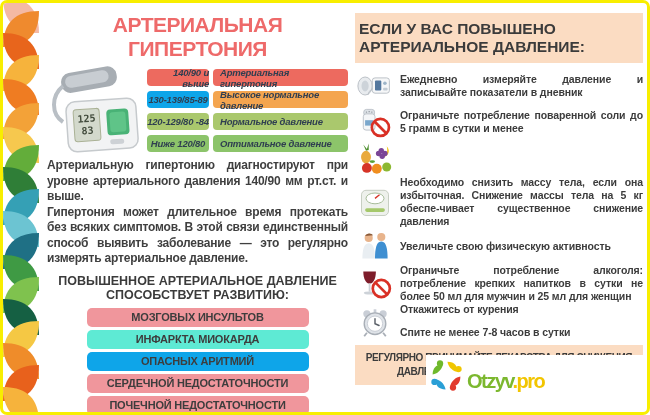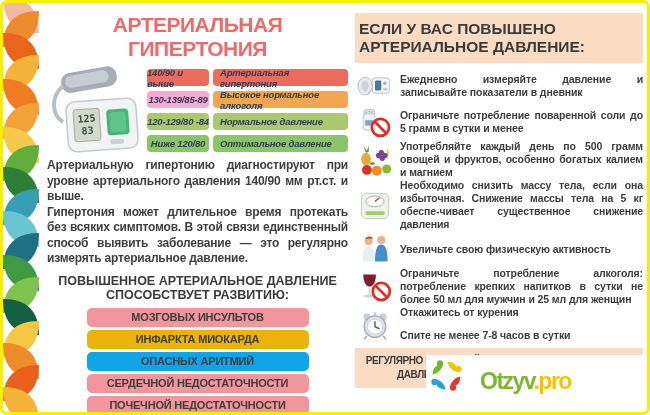--- a/index.html
+++ b/index.html
@@ -53,22 +53,22 @@
               font-size:10px; font-weight:bold; color:#3c3c3c;
               line-height:14px; letter-spacing:-0.4px; }
 
   
   .watermark { position:absolute; right:3px; bottom:3px; width:218px;
                height:54px; background:#ffffff; z-index:9; padding:1px 2px 0 2px; }
   .wm-tag { display:block; text-align:right; font-size:13px; color:#3f3f3f;
             line-height:14px; letter-spacing:0.3px; }
   .wm-row { display:flex; align-items:flex-end; margin-top:1px; }
   .wm-mark svg { width:37px; height:37px; }
-  .wm-brand { font-size:23px; font-weight:bold; line-height:33px;
-              letter-spacing:-1.5px; margin-left:15px; }
+  .wm-brand { font-size:20px; font-weight:bold; line-height:33px;
+              letter-spacing:-1.5px; margin-left:2px; }
 </style>
 </head>
 <body>
 
 <div class="poster" style="border-color: rgb(248, 238, 0); border-radius: 7px;">
 
   <svg class="strip" viewBox="0 0 36 409" aria-hidden="true">
     <path d="M0 -6 C24 -6 36 6 36 30 C12 30 0 18 0 -6 Z" fill="#f4b9a4"></path>
     <path d="M36 8 C12 8 0 20 0 44 C24 44 36 32 36 8 Z" fill="#ef8a2e"></path>
     <path d="M0 30 C24 30 36 42 36 66 C12 66 0 54 0 30 Z" fill="#e8651c"></path>
@@ -108,46 +108,46 @@
             <text x="40" y="67" font-size="10" font-weight="bold" fill="#414b3c" text-anchor="middle" font-family="DejaVu Sans Mono, monospace">83</text>
             <rect x="60" y="44" width="22" height="26" rx="4" fill="#49b276"></rect>
             <rect x="63" y="47" width="16" height="20" rx="3" fill="#5fc488"></rect>
             <rect x="62" y="74" width="14" height="5" rx="2.5" fill="#cdd1d5"></rect>
           </g>
         </svg>
       </div>
 
       <div class="bp-table">
         <div class="bp-row">
-          <div class="bp-val" style="background-color: rgb(237, 106, 95);">140/90 и выше</div>
+          <div class="bp-val" style="background-color: rgb(237, 106, 95); text-align: right;">140/90 и выше</div>
           <div class="bp-lab" style="background-color: rgb(237, 106, 95);">Артериальная гипертония</div>
         </div>
         <div class="bp-row">
-          <div class="bp-val" style="background-color: #f9a8d4;">130-139/85-89</div>
-          <div class="bp-lab" style="background-color: rgb(244, 165, 79);">Высокое нормальное алкоголя</div>
+          <div class="bp-val" style="background-color: #0ea5e9;">130-139/85-89</div>
+          <div class="bp-lab" style="background-color: rgb(244, 165, 79);">Высокое нормальное давление</div>
         </div>
         <div class="bp-row">
           <div class="bp-val" style="background-color: rgb(170, 200, 109);">120-129/80 -84</div>
           <div class="bp-lab" style="background-color: rgb(170, 200, 109);">Нормальное давление</div>
         </div>
         <div class="bp-row">
           <div class="bp-val" style="background-color: rgb(140, 196, 106);">Ниже 120/80</div>
           <div class="bp-lab" style="background-color: rgb(140, 196, 106);">Оптимальное давление</div>
         </div>
       </div>
     </div>
 
     <p class="para">Артериальную гипертонию диагностируют при уровне артериального давления 140/90 мм рт.ст. и выше.</p>
     <p class="para">Гипертония может длительное время протекать  без всяких симптомов. В этой связи единственный способ выявить заболевание — это регулярно измерять артериальное давление.</p>
 
     <h2 class="cons-head">ПОВЫШЕННОЕ АРТЕРИАЛЬНОЕ ДАВЛЕНИЕ СПОСОБСТВУЕТ РАЗВИТИЮ:</h2>
 
     <div class="pills">
       <div class="pill" style="background-color: rgb(240, 150, 156);">МОЗГОВЫХ ИНСУЛЬТОВ</div>
-      <div class="pill" style="background-color: #eab308; text-align: right;">ИНФАРКТА МИОКАРДА</div>
+      <div class="pill" style="background-color: #5eead4; text-align: right;">ИНФАРКТА МИОКАРДА</div>
       <div class="pill" style="background-color: #0ea5e9;">ОПАСНЫХ АРИТМИЙ</div>
       <div class="pill" style="background-color: rgb(240, 150, 156);">СЕРДЕЧНОЙ НЕДОСТАТОЧНОСТИ</div>
       <div class="pill" style="background-color: rgb(240, 150, 156);">ПОЧЕЧНОЙ НЕДОСТАТОЧНОСТИ</div>
 
     </div>
   </div>
 
   <div class="right-col">
     <div class="r-head" style="background-color: rgb(251, 220, 194);">ЕСЛИ У ВАС ПОВЫШЕНО АРТЕРИАЛЬНОЕ ДАВЛЕНИЕ:</div>
 
@@ -193,21 +193,20 @@
             <circle cx="27" cy="10" r="3" fill="#7b4596"></circle>
               <circle cx="31" cy="13" r="3" fill="#7b4596"></circle>
             <circle cx="24" cy="13" r="3" fill="#7b4596"></circle>
               <circle cx="28" cy="16" r="3" fill="#7b4596"></circle>
             <circle cx="11" cy="29" r="5.5" fill="#d63427"></circle>
             <circle cx="22" cy="30" r="5.5" fill="#f08e1f"></circle>
             <circle cx="33" cy="28" r="5" fill="#8cb832"></circle>
             <ellipse cx="17" cy="22" rx="3" ry="1.5" fill="#5aa033"></ellipse>
           </svg>
         </span>
-        <p class="rec-text">Употребляйте каждый день по 500 грамм овощей и фруктов, особенно богатых калием и магнием</p>
       </div>
 
       <div class="rec-item">
         <span class="rec-icon">
           <svg viewBox="0 0 40 36">
             <rect x="5" y="5" width="30" height="28" rx="5" fill="#eef1ec" stroke="#c2c9bd"></rect>
             <ellipse cx="20" cy="14" rx="10" ry="6" fill="#fff" stroke="#9db48e"></ellipse>
             <line x1="20" y1="14" x2="25" y2="10" stroke="#d63427" stroke-width="1.5"></line>
             <rect x="9" y="25" width="22" height="4" rx="2" fill="#a5c86b"></rect>
           </svg>

